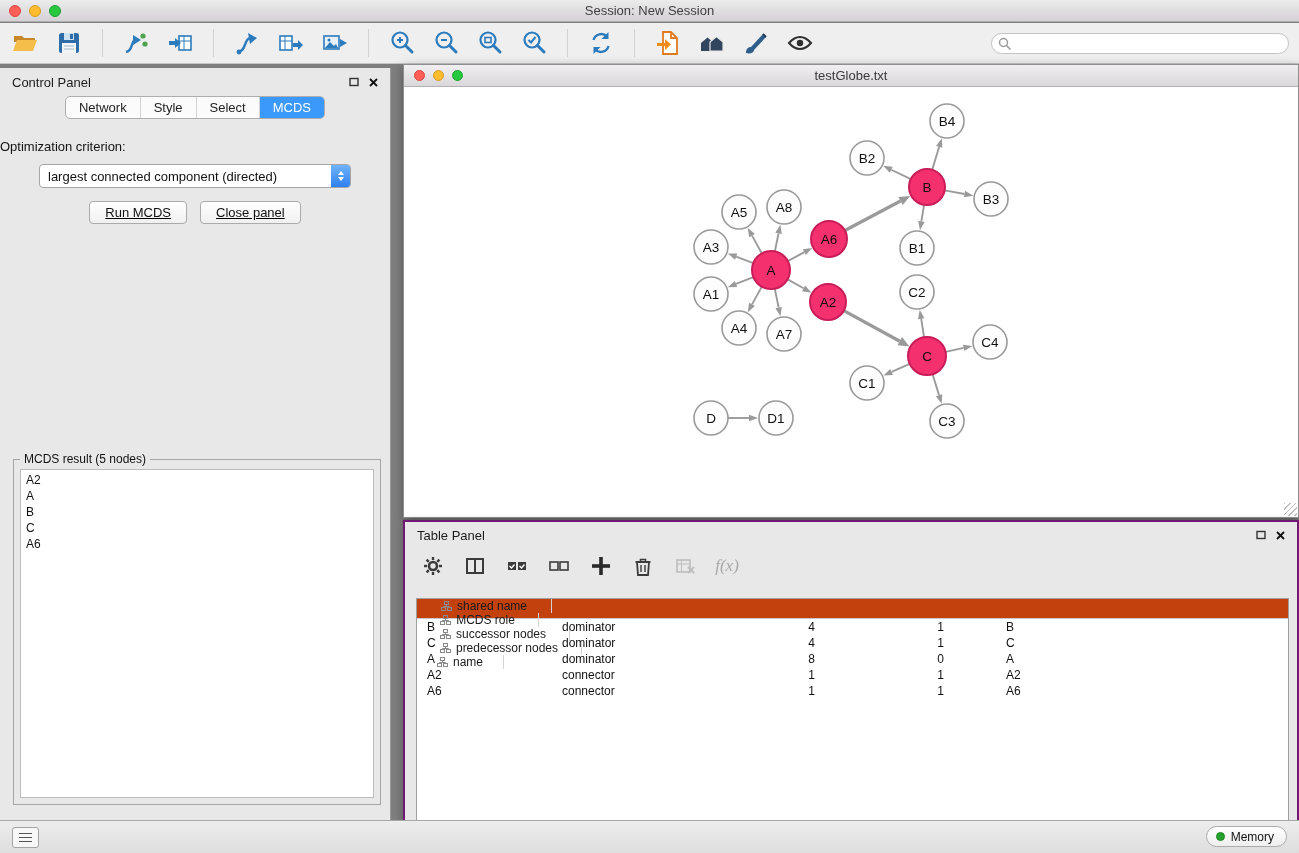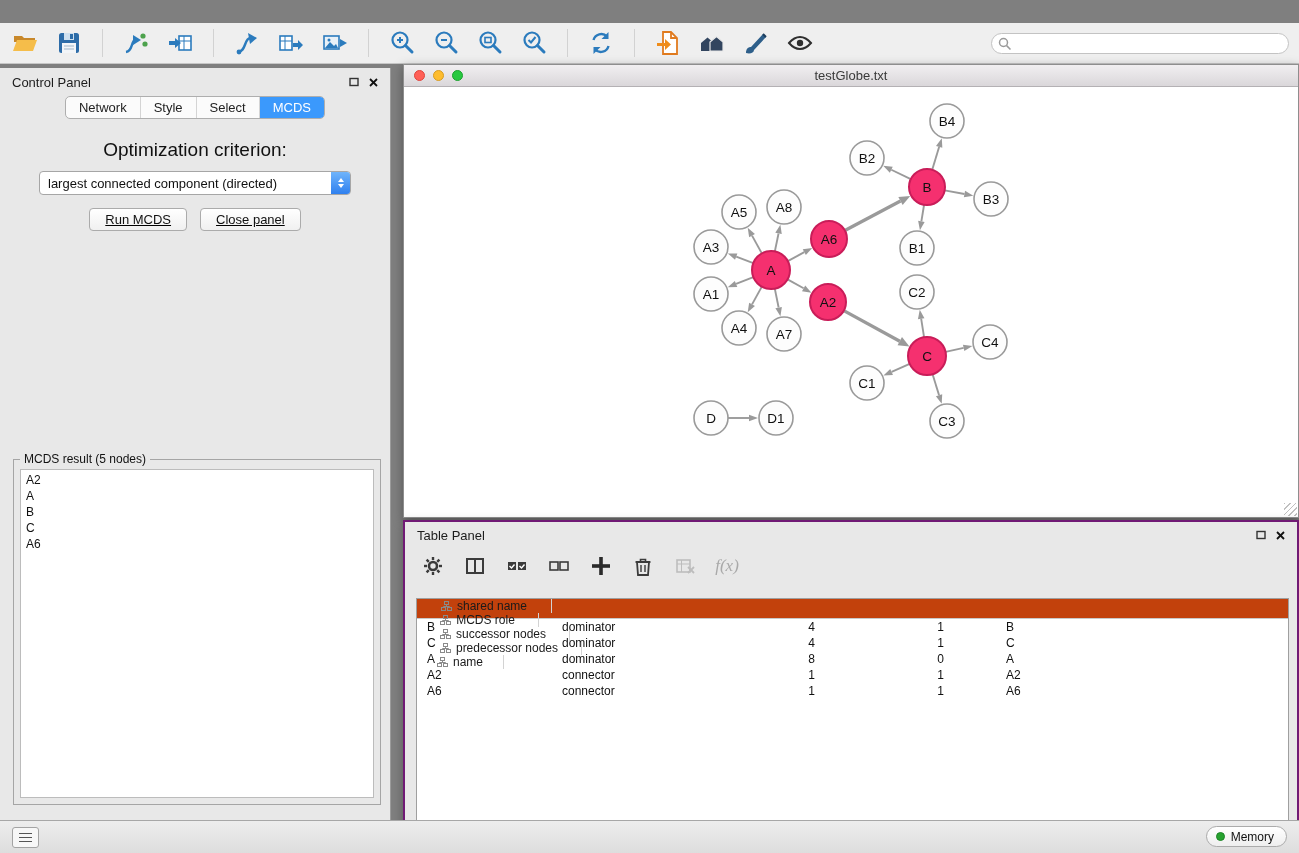--- a/index.html
+++ b/index.html
@@ -32,21 +32,21 @@
   
   .control-panel { position:absolute; left:0; top:68px; width:391px; bottom:33px;
     background:#e8e8e8; border-right:1px solid #9b9b9b; }
   .panel-header { height:28px; display:flex; align-items:center; padding:0 12px; font-size:13px; color:#1c1c1c; }
   .panel-header .ph-icons { margin-left:auto; display:flex; gap:10px; align-items:center; }
   .cp-tabs { display:flex; justify-content:center; }
   .cp-tabs-inner { display:inline-flex; border:1px solid #aeaeae; border-radius:5px; overflow:hidden; background:#fbfbfb; }
   .cp-tab { padding:3px 13px; font-size:13px; color:#222; border-left:1px solid #d4d4d4; cursor:default; }
   .cp-tab:first-child { border-left:none; }
   .cp-tab.active { background:#3b99fc; color:#fff; }
-  .opt-label { text-align:center; font-size:19px; color:#111; margin-top:20px; }
+  .opt-label { font-size:13px; color:#111; margin-top:20px; }
   .dropdown { width:312px; height:24px; margin:10px auto 0; background:#fff; border:1px solid #a6a6a6;
     border-radius:4px; display:flex; align-items:center; font-size:13px; color:#111; padding-left:8px; cursor:default; }
   .dd-stepper { margin-left:auto; width:19px; height:22px; border-radius:0 3px 3px 0;
     background:linear-gradient(#6fb4fb,#2f80ef); display:flex; flex-direction:column; align-items:center; justify-content:center; gap:2px; }
   .tri-up { width:0; height:0; border-left:3.5px solid transparent; border-right:3.5px solid transparent; border-bottom:4.5px solid #fff; }
   .tri-down { width:0; height:0; border-left:3.5px solid transparent; border-right:3.5px solid transparent; border-top:4.5px solid #fff; }
   .cp-buttons { display:flex; justify-content:center; gap:13px; margin-top:13px;text-decoration:underline; }
   .btn { padding:3px 15px; font-size:13px; color:#111; background:linear-gradient(#ffffff,#f0f0f0);
     border:1px solid #ababab; border-radius:4px; cursor:default; }
   .groupbox { position:absolute; left:13px; width:368px; top:391px; height:346px; border:1px solid #a5a5a5; }
@@ -103,20 +103,28 @@
   .memory-btn { position:absolute; right:12px; top:5px; height:21px; padding:0 12px 0 9px;
     border:1px solid #ababab; border-radius:11px; background:linear-gradient(#ffffff,#eeeeee);
     display:flex; align-items:center; gap:6px; font-size:12px; color:#111; }
   .mem-dot { width:9px; height:9px; border-radius:50%; background:#27a22f; border:1px solid #1d8426; }
 </style>
 </head>
 <body>
 
 <div class="app">
 
+  <div class="titlebar">
+    <div class="lights">
+      <div class="light red"></div>
+      <div class="light yellow"></div>
+      <div class="light green"></div>
+    </div>
+    <div class="titlebar-title">Session: New Session</div>
+  </div>
 
   <div class="toolbar">
     <div class="tb-icons">
         <div class="tb-btn">
           <svg width="26" height="26" viewBox="0 0 26 26">
             <path d="M2 6h8l2 2h11v4H2z" fill="#c8882a"></path>
             <path d="M1 21l4-11h20l-4 11z" fill="#f5bd4a"></path>
           </svg>
         </div>
         <div class="tb-btn">

